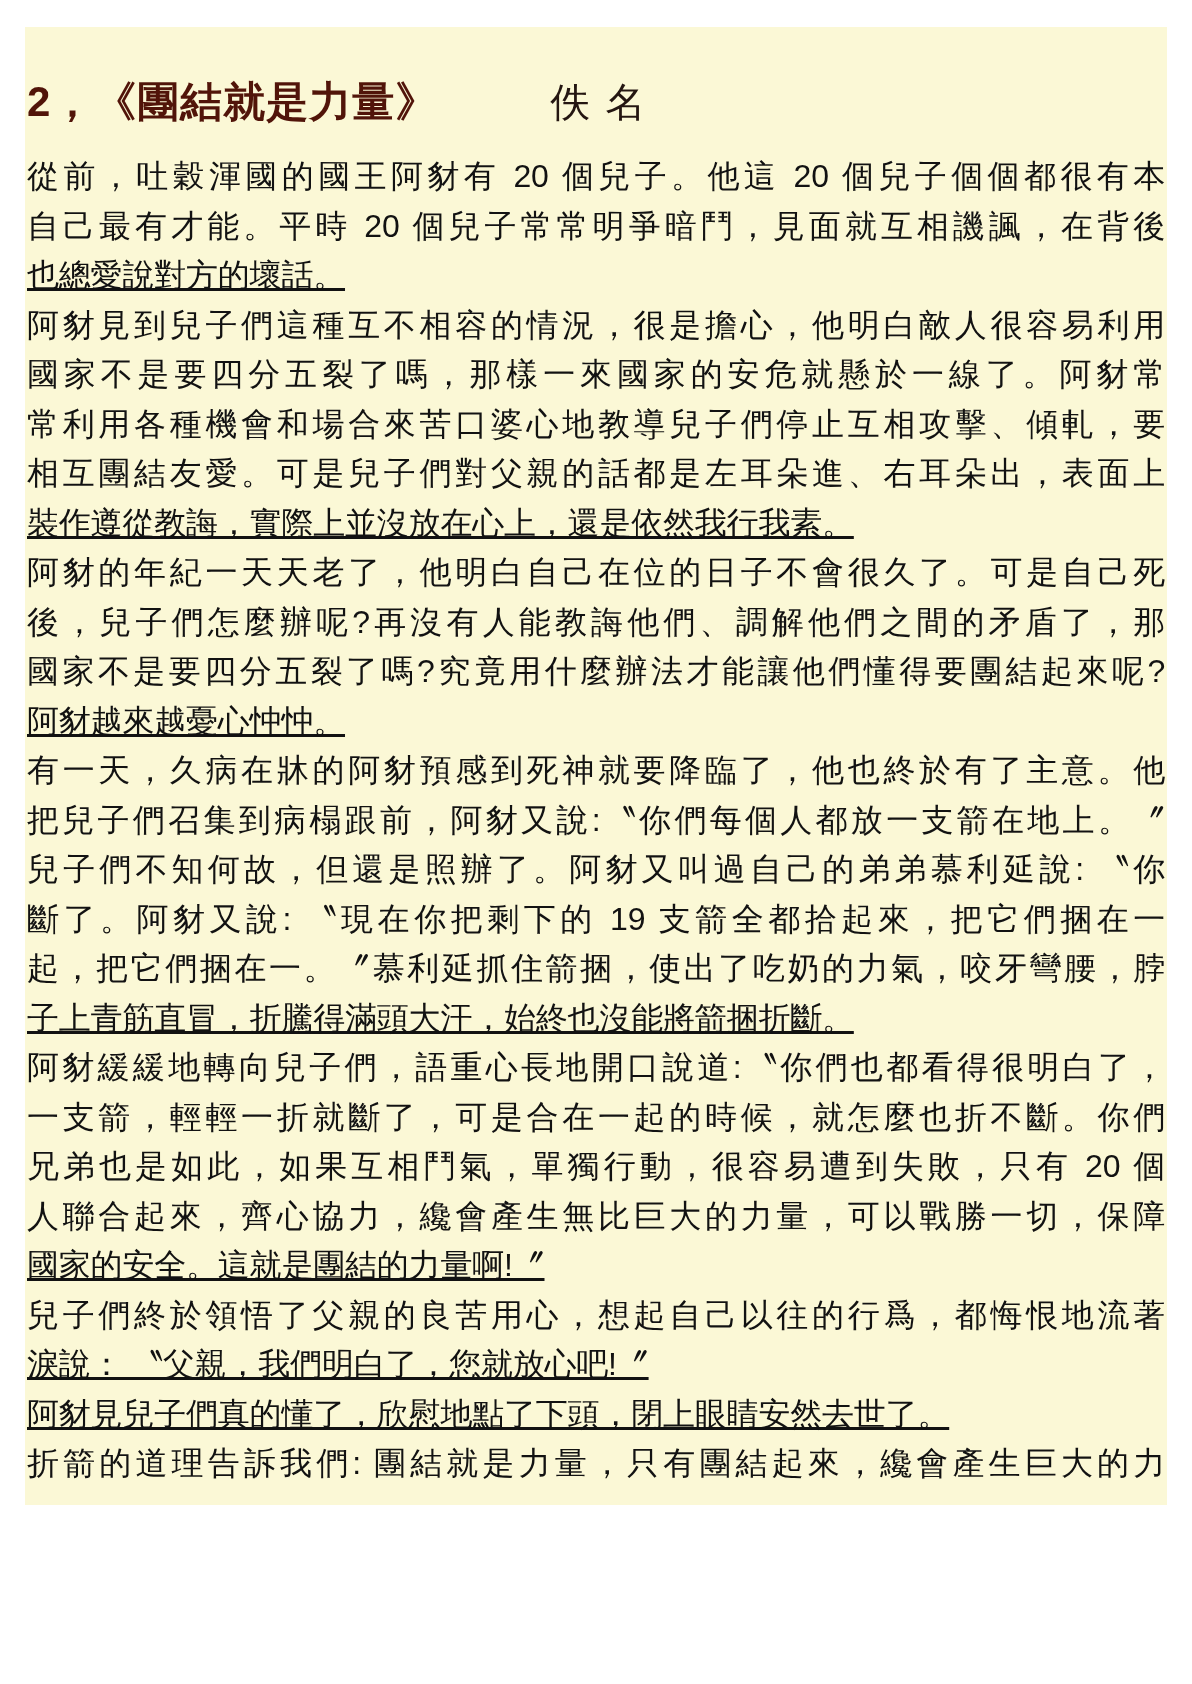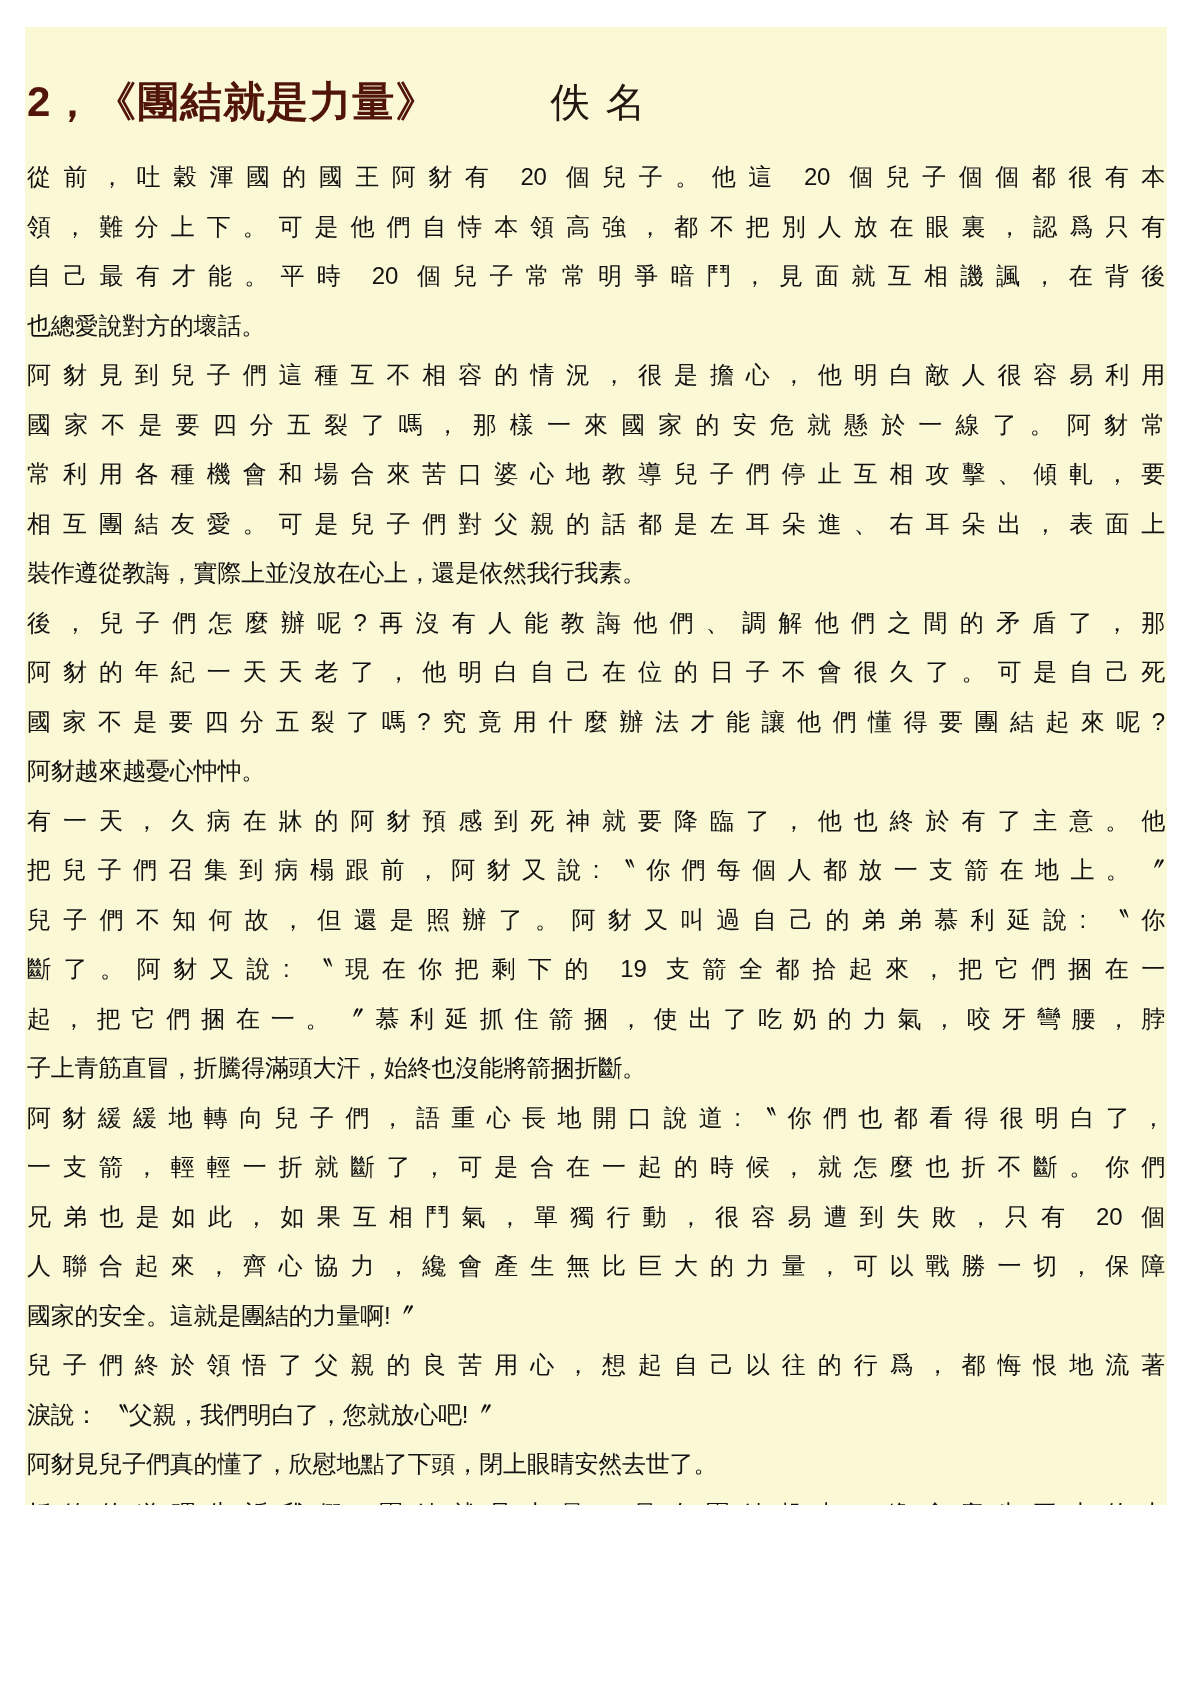--- a/index.html
+++ b/index.html
@@ -38,33 +38,34 @@
   .author {
     font-size: 40px;
     font-weight: normal;
     color: #241611;
     margin-left: 112px;
     letter-spacing: 2px;
   }
   .story {
     margin-top: 15px;
     padding: 0 2px;
-    font-size: 24px;
+    font-size: 32px;
     line-height: 49.5px;
     color: #121212;
   }
   .line {
     text-align: justify;
     text-align-last: justify;
     text-justify: inter-ideograph;
     letter-spacing: -0.2px;
     overflow: hidden;
   }
   .line.para-end {
     text-align-last: left;
+    text-decoration: underline;
   }
   .page-number {
     position: absolute;
     left: 0;
     top: 1646px;
     width: 100%;
     text-align: center;
     font-size: 13px;
     color: #2a2a2a;
     text-decoration: underline;
@@ -74,34 +75,33 @@
 <body>
 
 <div class="page">
   <div class="sheet" style="background: rgb(251, 248, 214);">
     <div class="header">
       <span class="title" style="color: rgb(81, 20, 9);">2，《團結就是力量》</span><span class="author" style="color: rgb(36, 22, 17);">佚 名</span>
     </div>
     <div class="story" style="color: rgb(18, 18, 18);">
         <div>
           <div class="line">從前，吐穀渾國的國王阿豺有 20 個兒子。他這 20 個兒子個個都很有本</div>
-          <div class="line">領，難分上下。可是他們自恃本領高強，都不把別人放在眼裏，認爲只有</div>
           <div class="line">自己最有才能。平時 20 個兒子常常明爭暗鬥，見面就互相譏諷，在背後</div>
           <div class="line para-end">也總愛說對方的壞話。</div>
         </div>
         <div>
           <div class="line">阿豺見到兒子們這種互不相容的情況，很是擔心，他明白敵人很容易利用</div>
           <div class="line">國家不是要四分五裂了嗎，那樣一來國家的安危就懸於一線了。阿豺常</div>
           <div class="line">常利用各種機會和場合來苦口婆心地教導兒子們停止互相攻擊、傾軋，要</div>
           <div class="line">相互團結友愛。可是兒子們對父親的話都是左耳朵進、右耳朵出，表面上</div>
           <div class="line para-end">裝作遵從教誨，實際上並沒放在心上，還是依然我行我素。</div>
         </div>
         <div>
+          <div class="line">阿豺的年紀一天天老了，他明白自己在位的日子不會很久了。可是自己死</div>
           <div class="line">後，兒子們怎麼辦呢?再沒有人能教誨他們、調解他們之間的矛盾了，那</div>
-          <div class="line">阿豺的年紀一天天老了，他明白自己在位的日子不會很久了。可是自己死</div>
           <div class="line">國家不是要四分五裂了嗎?究竟用什麼辦法才能讓他們懂得要團結起來呢?</div>
           <div class="line para-end">阿豺越來越憂心忡忡。</div>
         </div>
         <div>
           <div class="line">有一天，久病在牀的阿豺預感到死神就要降臨了，他也終於有了主意。他</div>
           <div class="line">把兒子們召集到病榻跟前，阿豺又說:〝你們每個人都放一支箭在地上。〞</div>
           <div class="line">兒子們不知何故，但還是照辦了。阿豺又叫過自己的弟弟慕利延說: 〝你</div>
           <div class="line">斷了。阿豺又說: 〝現在你把剩下的 19 支箭全都拾起來，把它們捆在一</div>
           <div class="line">起，把它們捆在一。〞慕利延抓住箭捆，使出了吃奶的力氣，咬牙彎腰，脖</div>
           <div class="line para-end">子上青筋直冒，折騰得滿頭大汗，始終也沒能將箭捆折斷。</div>

